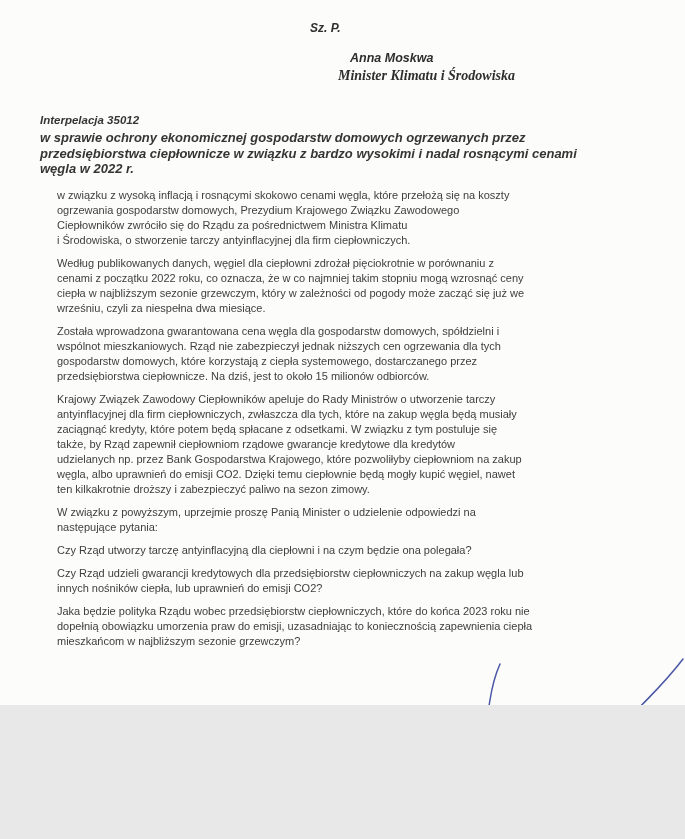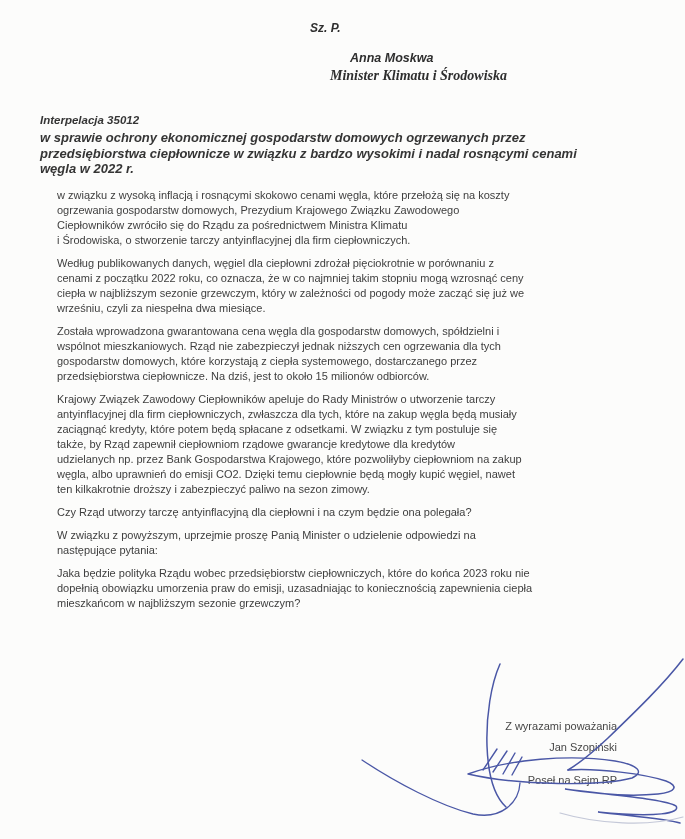--- a/index.html
+++ b/index.html
@@ -3,21 +3,21 @@
 <meta charset="utf-8">
 <style>
   html, body {
     margin: 0;
     padding: 0;
     background: #e8e8e8;
   }
   .page {
     position: relative;
     width: 685px;
-    height: 839px;
+    height: 705px;
     margin: 0 auto;
     background: #fcfcfb;
     overflow: hidden;
     color: #3e3e3e;
     font-family: "Liberation Sans", sans-serif;
     font-size: 11px;
     line-height: 15px;
     text-decoration: underline;
   }
   
@@ -25,21 +25,21 @@
   .recipient .prefix {
     font-weight: bold; font-style: italic;
     font-size: 12px; color: #2f2f2f;
   }
   .recipient .name {
     margin-top: 15px; margin-left: 40px;
     font-weight: bold; font-style: italic;
     font-size: 12.5px; color: #2e2e2e;
   }
   .recipient .role {
-    margin-top: 2px; margin-left: 20px;
+    margin-top: 2px; margin-left: 28px;
     font-family: "Liberation Serif", serif;
     font-weight: bold; font-style: italic;
     font-size: 14px; color: #2e2e2e;
   }
   
   .heading {
     position: absolute; top: 113px; left: 40px; right: 40px;
     text-align: left;
     font-weight: bold; font-style: italic;
     color: #353535;
@@ -87,23 +87,25 @@
 wspólnot mieszkaniowych. Rząd nie zabezpieczył jednak niższych cen ogrzewania dla tych
 gospodarstw domowych, które korzystają z ciepła systemowego, dostarczanego przez
 przedsiębiorstwa ciepłownicze. Na dziś, jest to około 15 milionów odbiorców.</p>
     <p class="para">Krajowy Związek Zawodowy Ciepłowników apeluje do Rady Ministrów o utworzenie tarczy
 antyinflacyjnej dla firm ciepłowniczych, zwłaszcza dla tych, które na zakup węgla będą musiały
 zaciągnąć kredyty, które potem będą spłacane z odsetkami. W związku z tym postuluje się
 także, by Rząd zapewnił ciepłowniom rządowe gwarancje kredytowe dla kredytów
 udzielanych np. przez Bank Gospodarstwa Krajowego, które pozwoliłyby ciepłowniom na zakup
 węgla, albo uprawnień do emisji CO2. Dzięki temu ciepłownie będą mogły kupić węgiel, nawet
 ten kilkakrotnie droższy i zabezpieczyć paliwo na sezon zimowy.</p>
-    <p class="para">Czy Rząd utworzy tarczę antyinflacyjną dla ciepłowni i na czym będzie ona polegała?</p>
     <p class="para">W związku z powyższym, uprzejmie proszę Panią Minister o udzielenie odpowiedzi na
 następujące pytania:</p>
+    <p class="para">Czy Rząd utworzy tarczę antyinflacyjną dla ciepłowni i na czym będzie ona polegała?</p>
+    <p class="para">Czy Rząd udzieli gwarancji kredytowych dla przedsiębiorstw ciepłowniczych na zakup węgla lub
+innych nośników ciepła, lub uprawnień do emisji CO2?</p>
     <p class="para">Jaka będzie polityka Rządu wobec przedsiębiorstw ciepłowniczych, które do końca 2023 roku nie
 dopełnią obowiązku umorzenia praw do emisji, uzasadniając to koniecznością zapewnienia ciepła
 mieszkańcom w najbliższym sezonie grzewczym?</p>
   </div>
 
   <div class="closing">
     <div class="valediction">Z wyrazami poważania</div>
     <div class="signer-name">Jan Szopiński</div>
     <div class="signer-role">Poseł na Sejm RP</div>
   </div>

